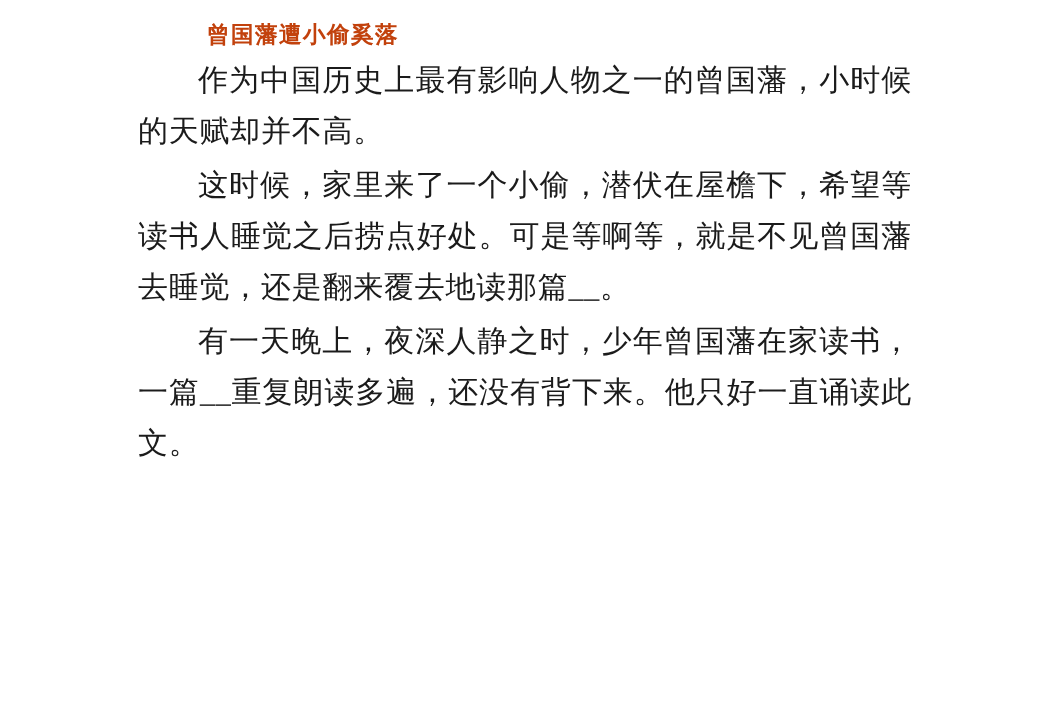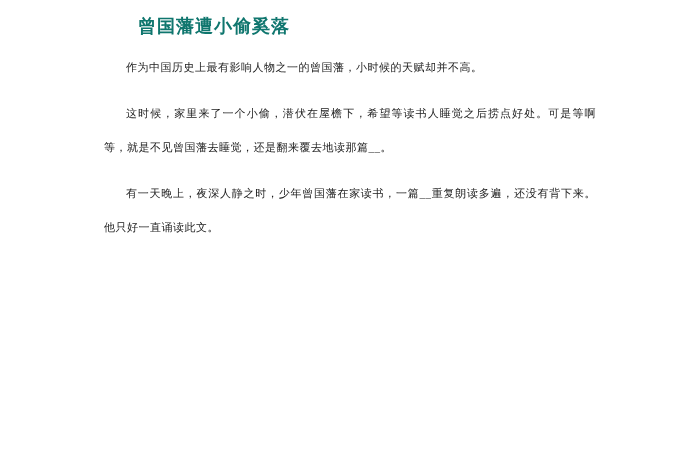--- a/index.html
+++ b/index.html
@@ -16,31 +16,31 @@
   .page {
     position: relative;
     width: 700px;
     height: 470px;
     box-sizing: border-box;
     padding: 14px 92px 0 92px;
   }
   .doc-title {
     font-family: "Liberation Sans", "DejaVu Sans", sans-serif;
     font-weight: bold;
-    font-size: 18px;
-    color: #0f766e;
+    font-size: 15px;
+    color: #c2410c;
     letter-spacing: 1px;
     margin: 0 0 4px 46px;
     white-space: nowrap;
   }
   .para {
-    font-size: 11px;
+    font-size: 20px;
     line-height: 34px;
     color: #1b1b1b;
-    margin: 12px;
+    margin: 0;
     text-align: justify;
     text-justify: inter-ideograph;
     text-indent: 2em;
     letter-spacing: 0.5px;
   }
   .para + .para {
     margin-top: 2px;
   }
 </style>
 </head>

